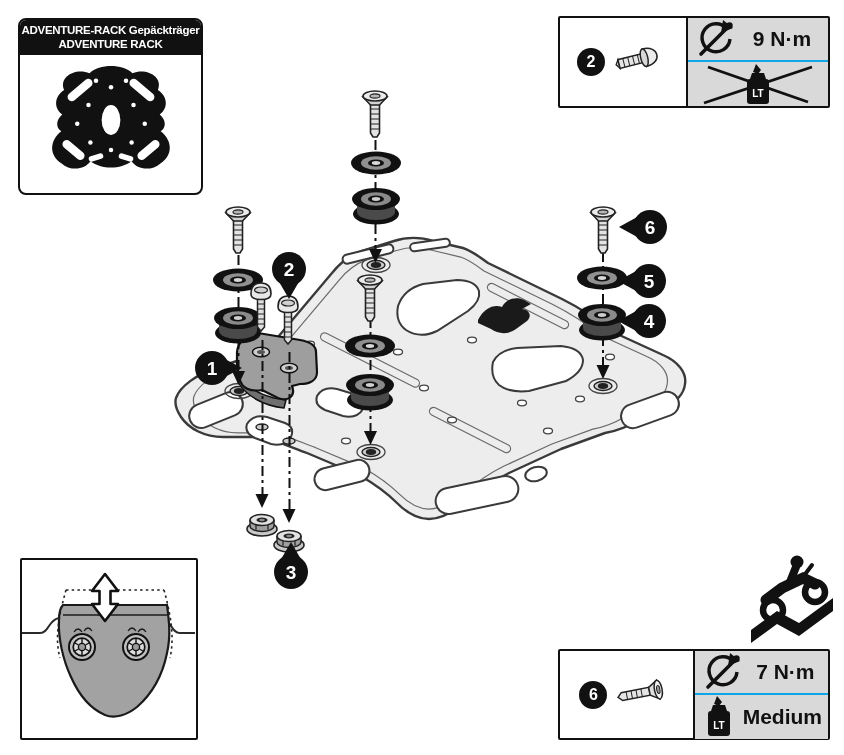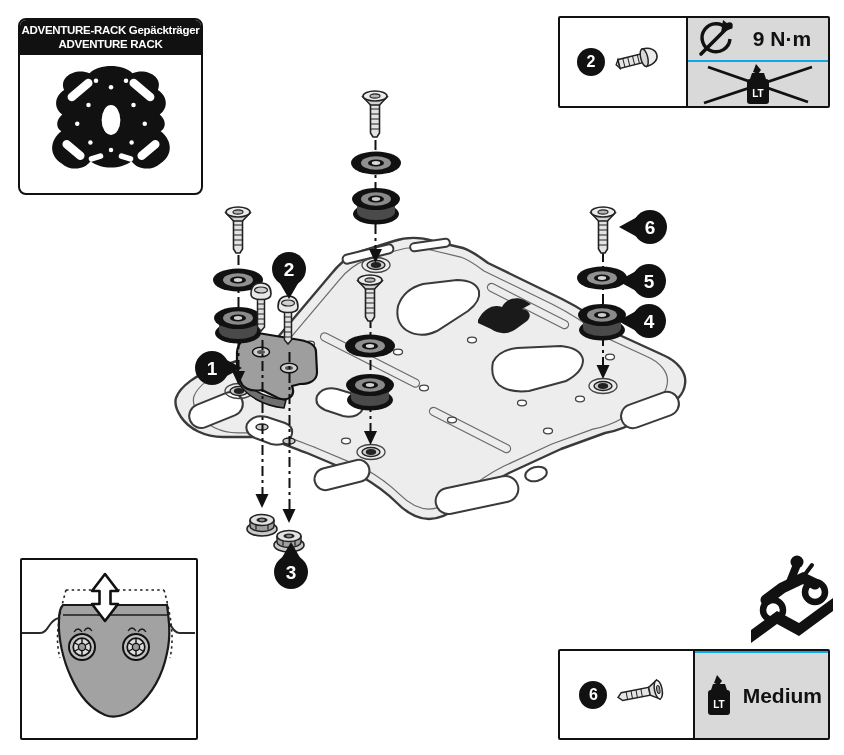--- a/index.html
+++ b/index.html
@@ -314,20 +314,29 @@
         <g transform="translate(7,22) rotate(-11)">
           <path d="M-2,0 L2,-4 L30,-4 L30,4 L2,4 Z" fill="#e4e4e4" stroke="#222" stroke-width="1.5"></path>
           <path d="M7,-4 v8 M12,-4 v8 M17,-4 v8 M22,-4 v8" stroke="#222" stroke-width="1"></path>
           <path d="M30,-4 L39,-9.5 L39,9.5 L30,4 Z" fill="#dedede" stroke="#222" stroke-width="1.5"></path>
           <ellipse cx="39" cy="0" rx="3.8" ry="9.5" fill="#efefef" stroke="#222" stroke-width="1.5"></ellipse>
           <ellipse cx="39" cy="0" rx="1.6" ry="4" fill="#9a9a9a" stroke="#222" stroke-width="1"></ellipse>
         </g>
       </svg>
     </div>
     <div class="spec-right">
+      <div class="spec-row">
+        <svg width="42" height="42" viewBox="0 0 42 42">
+          <path d="M33,11 A14,14 0 1 0 36,21" fill="none" stroke="#111" stroke-width="3.4"></path>
+          <path d="M29,2 L39,10 L27,15 Z" fill="#111"></path>
+          <path d="M7,36 L35,8" stroke="#111" stroke-width="3.6" stroke-linecap="round"></path>
+          <circle cx="35.5" cy="7.5" r="3.2" fill="#111"></circle>
+        </svg>
+        <div class="spec-value">7 N·m</div>
+      </div>
       <div class="spec-row second">
         <svg width="36" height="44" viewBox="0 0 36 44">
           <path d="M16,1 L21,7 L18,11 L13,9 Z" fill="#111"></path>
           <path d="M12,10 L24,10 L26,16 L10,16 Z" fill="#111"></path>
           <rect x="7" y="16" width="22" height="25" rx="3" fill="#111"></rect>
           <text class="bottle-label" x="18" y="34">LT</text>
         </svg>
         <div class="spec-value">Medium</div>
       </div>
     </div>

